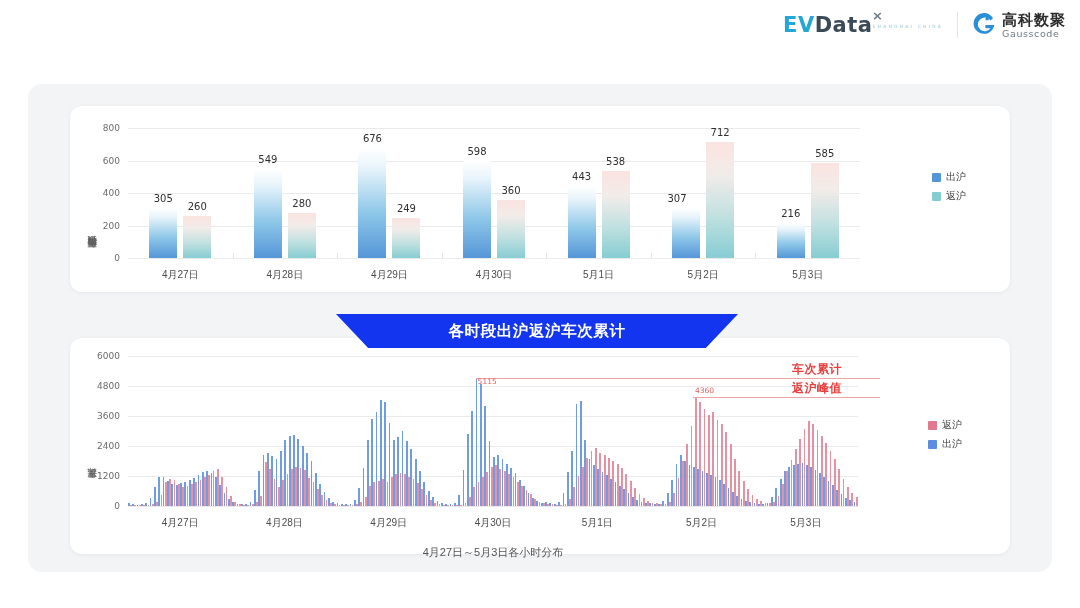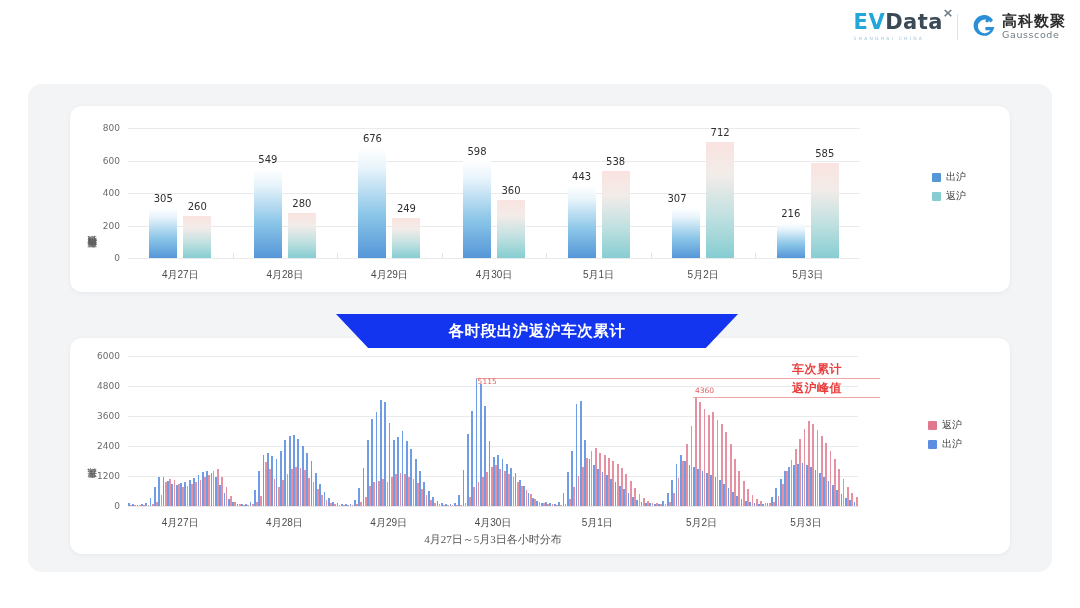--- a/index.html
+++ b/index.html
@@ -9,21 +9,21 @@
     font-family: "Liberation Sans", "DejaVu Sans", sans-serif;
     overflow: hidden;
   }
   #page { position: relative; width: 1080px; height: 608px; background:#fff; }
 
   
   .header-logos {
     position:absolute; top:12px; right:14px;
     display:flex; align-items:center; gap:14px;
   }
-  .logo-ev { display:flex; flex-direction:column; align-items:flex-start; }
+  .logo-ev { display:flex; flex-direction:row; align-items:center; }
   .logo-ev-main {
     font-family:"DejaVu Sans", sans-serif;
     font-size:21px; font-weight:700; letter-spacing:.5px;
     color:#3a4a57; line-height:1; position:relative;
   }
   .logo-ev-main .ev { color:#22a7d8; }
   .logo-ev-main .xmark {
     position:absolute; top:-6px; right:-11px;
     font-size:13px; color:#6b7b88; font-weight:600;
   }
@@ -594,21 +594,21 @@
       </div>
     <div id="c2-xlabels">
         <div class="xlabel" style="left: 110.143px; top: 178px;">4月27日</div>
         <div class="xlabel" style="left: 214.429px; top: 178px;">4月28日</div>
         <div class="xlabel" style="left: 318.714px; top: 178px;">4月29日</div>
         <div class="xlabel" style="left: 423px; top: 178px;">4月30日</div>
         <div class="xlabel" style="left: 527.286px; top: 178px;">5月1日</div>
         <div class="xlabel" style="left: 631.571px; top: 178px;">5月2日</div>
         <div class="xlabel" style="left: 735.857px; top: 178px;">5月3日</div>
       </div>
-    <div class="xcaption" id="c2-caption" style="left: 423px; top: 194px; font-family: Liberation Serif, serif;">4月27日～5月3日各小时分布</div>
+    <div class="xcaption" id="c2-caption" style="left: 423px; top: 207px;">4月27日～5月3日各小时分布</div>
     <div class="legend" id="c2-legend" style="left:858px; top:80px;">
         <div class="legend-row">
           <span class="legend-swatch" style="background: rgb(224, 121, 142);"></span>
           <span class="legend-label">返沪</span>
         </div>
         <div class="legend-row">
           <span class="legend-swatch" style="background: rgb(91, 142, 224);"></span>
           <span class="legend-label">出沪</span>
         </div>
       </div>

